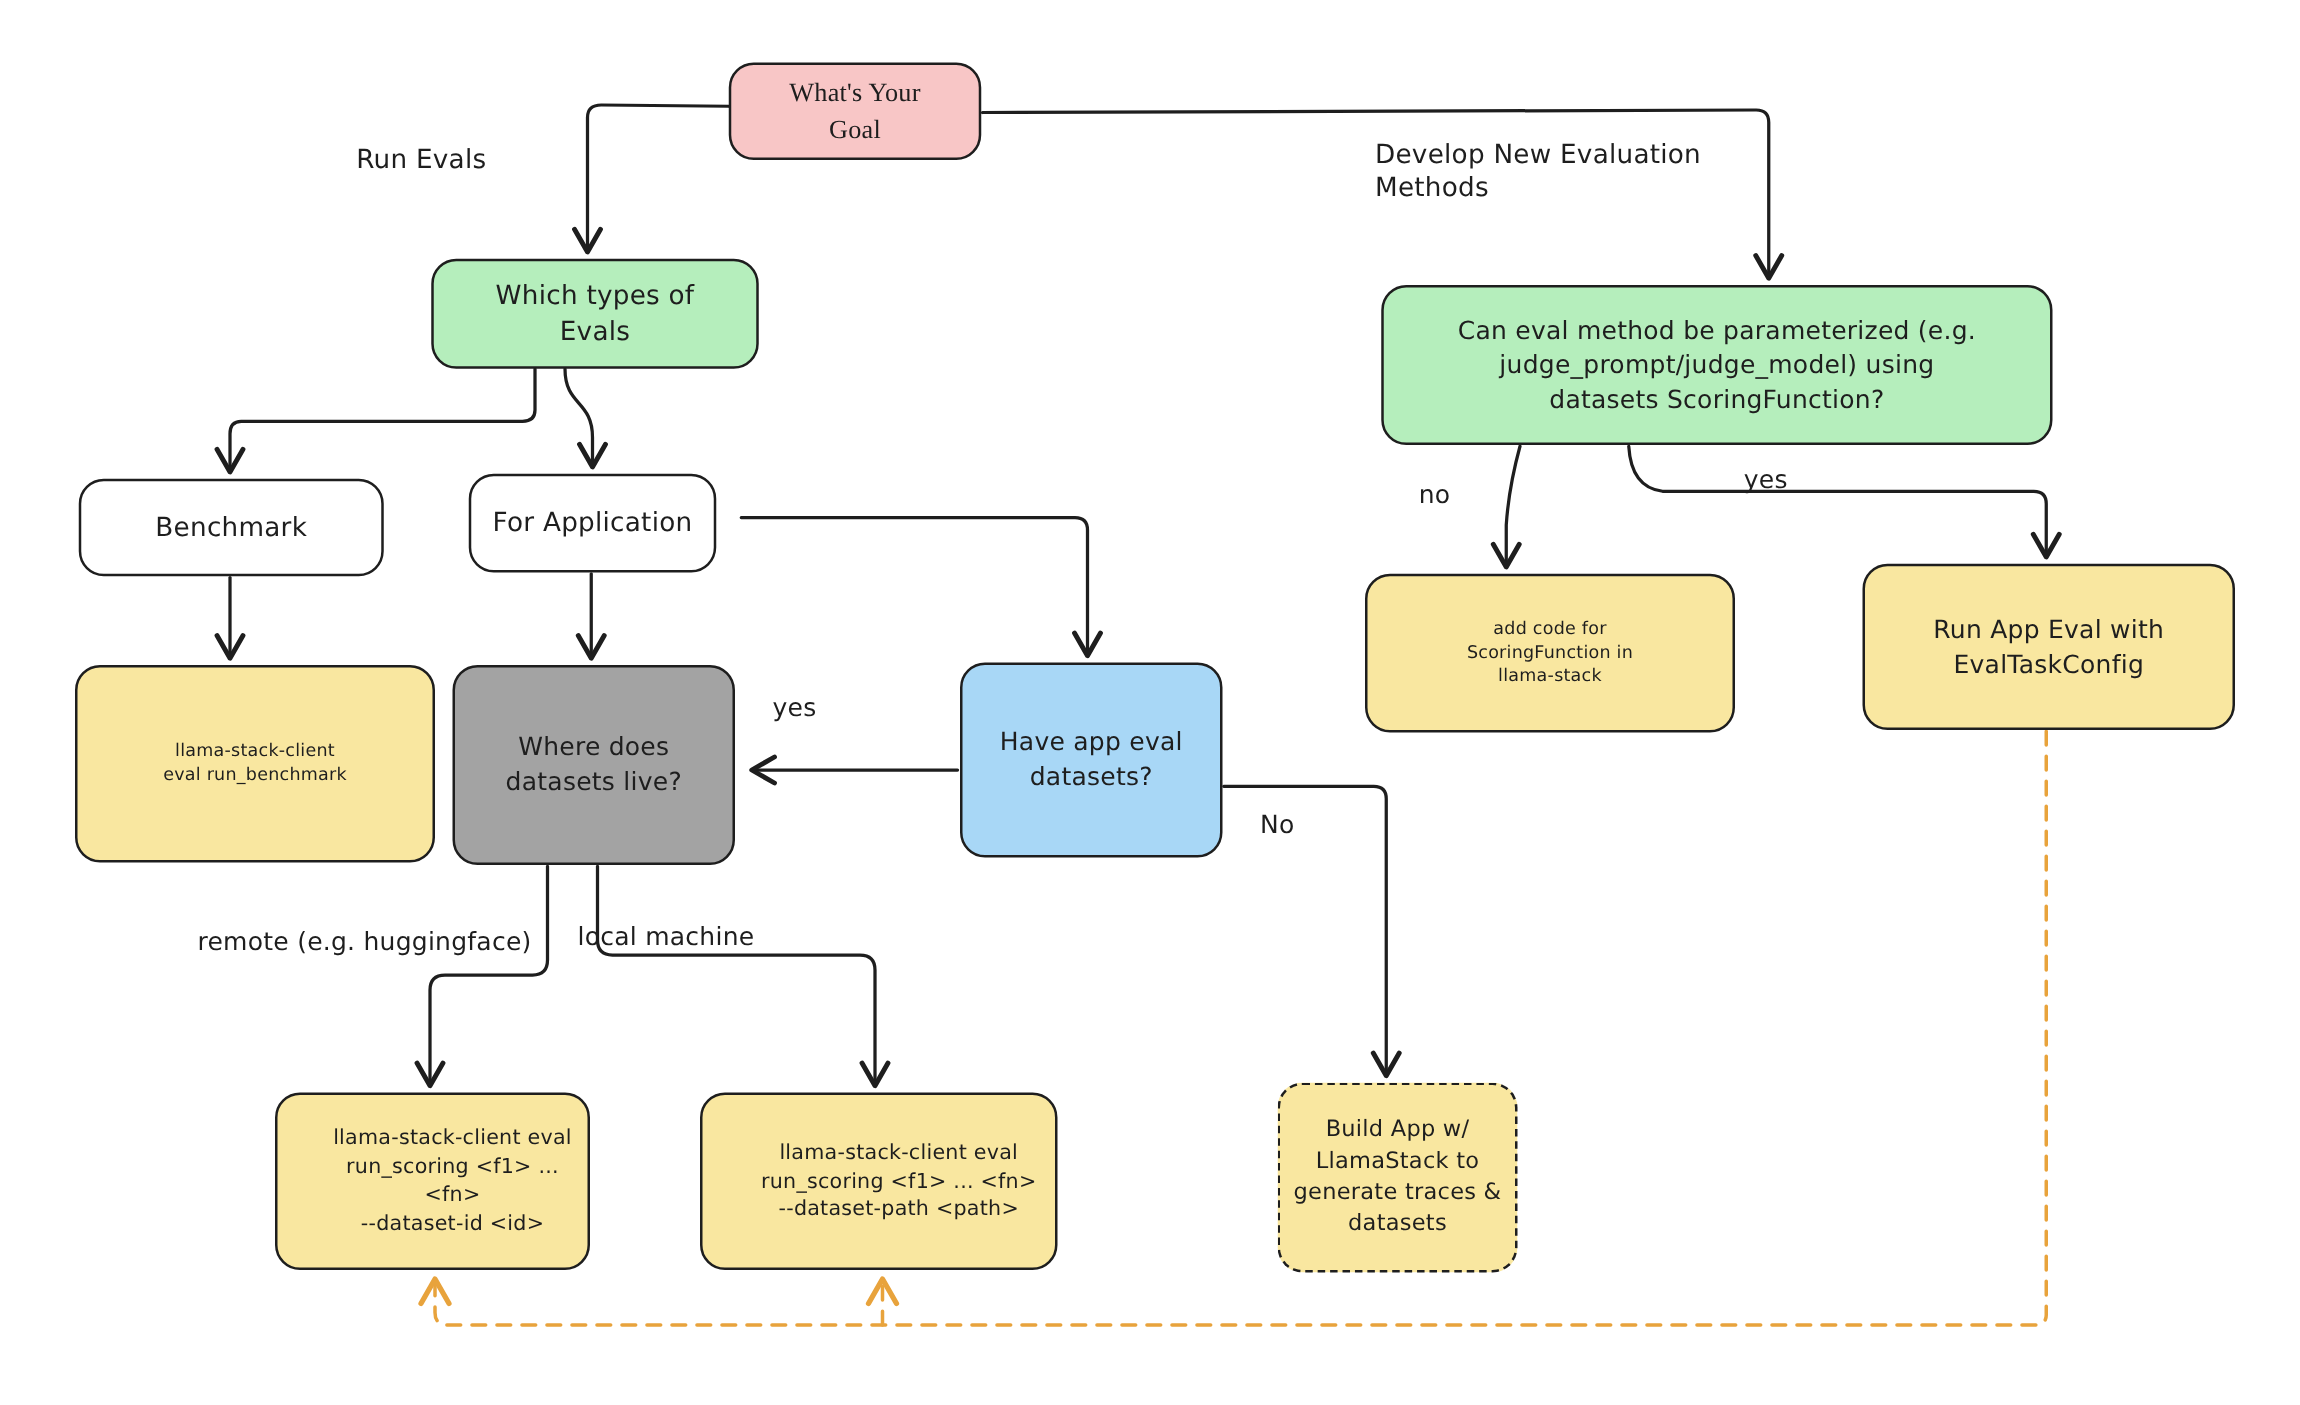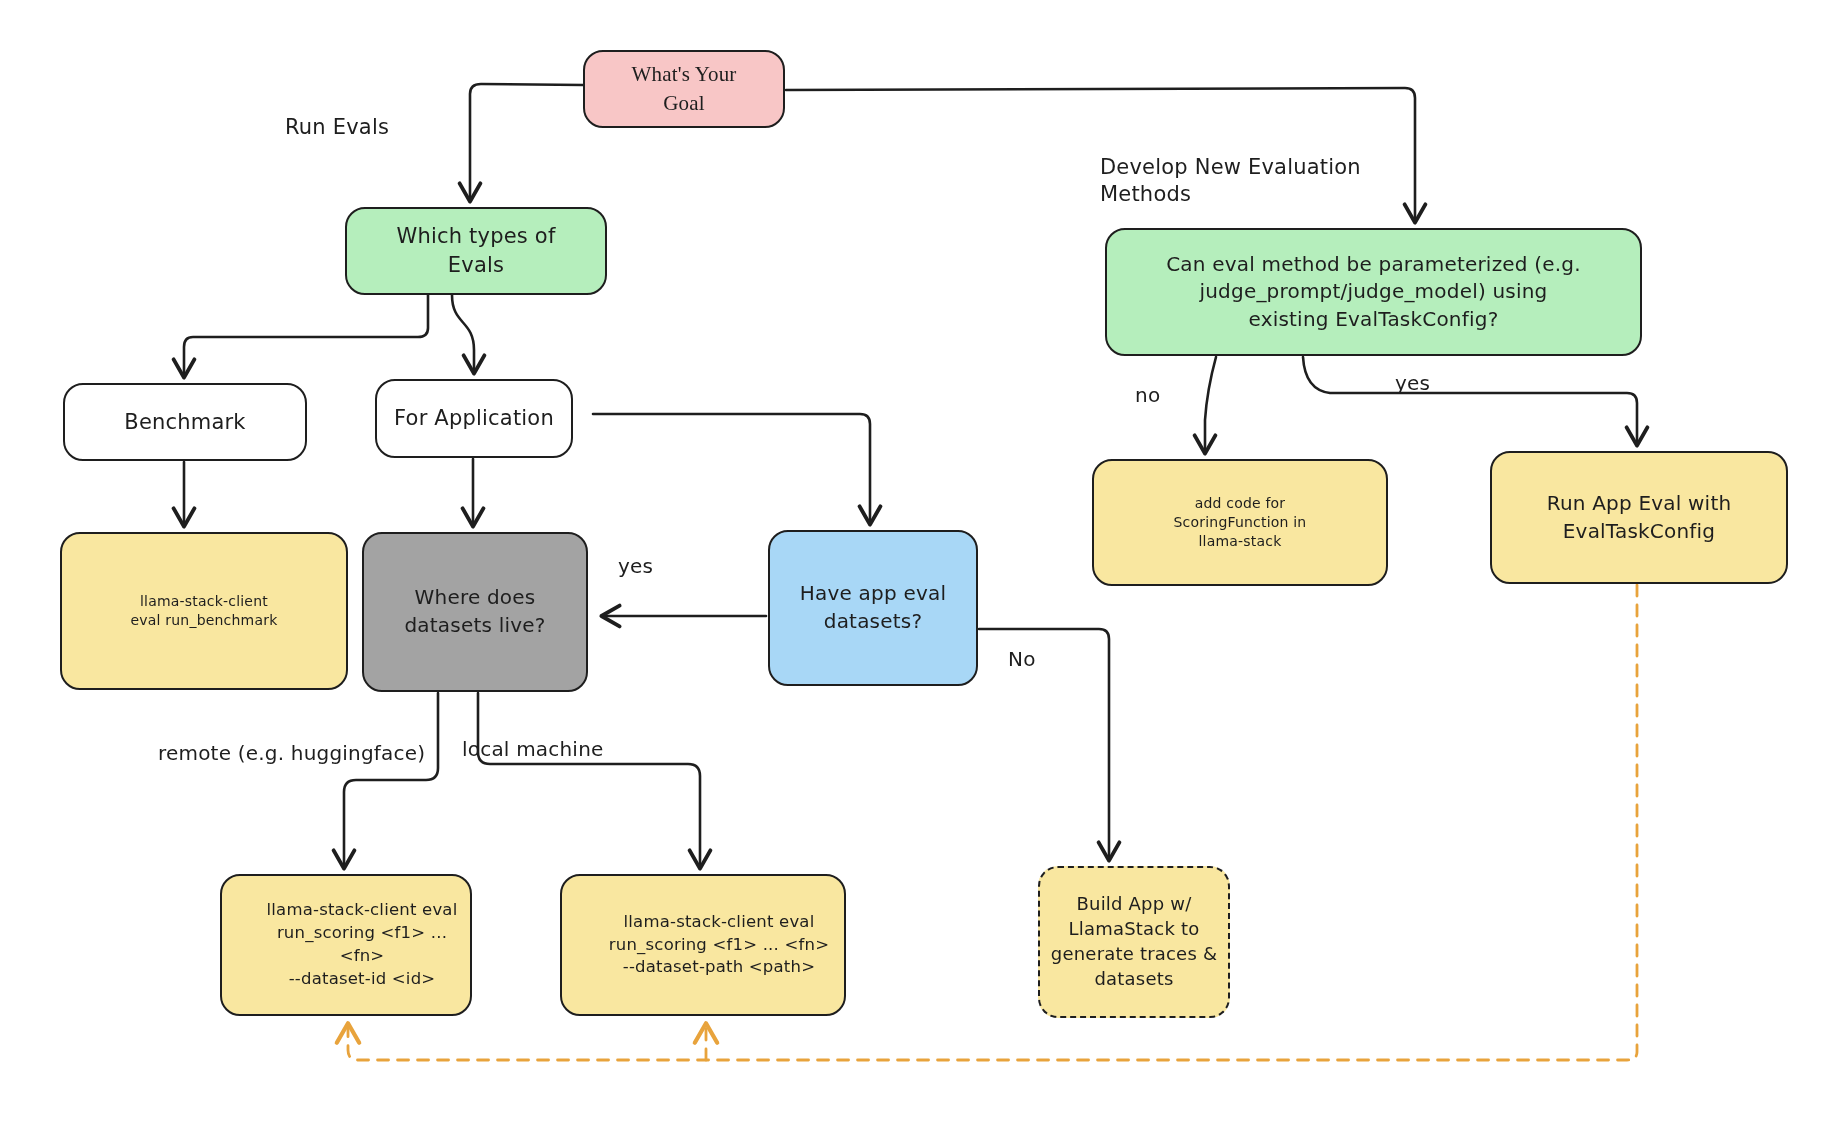--- a/index.html
+++ b/index.html
@@ -19,21 +19,21 @@
     border-radius:20px;
     display:flex;align-items:center;justify-content:center;
     text-align:center;
     white-space:pre-line;
     font-size:20px;
     line-height:1.38;
     z-index:2;
     padding:4px 8px;
     letter-spacing:0.2px;
   }
-  .node.dashed{border-style:dashed;margin-left:16px;}
+  .node.dashed{border-style:dashed;}
   .edge-label{
     position:absolute;
     white-space:pre-line;
     font-size:20px;
     line-height:1.3;
     z-index:1;
     letter-spacing:0.2px;
   }
   .fs21{font-size:21px;}
   .fs19{font-size:14px;}
@@ -89,21 +89,21 @@
 eval run_benchmark</div>
 
   <div class="node" style="left: 362px; top: 532px; width: 226px; height: 160px; background: #a3a3a3;">Where does
 datasets live?</div>
 
   <div class="node" style="left: 768px; top: 530px; width: 210px; height: 156px; background: rgb(168, 215, 246);">Have app eval
 datasets?</div>
 
   <div class="node" style="left: 1105px; top: 228px; width: 537px; height: 128px; background: rgb(181, 238, 188);">Can eval method be parameterized (e.g.
 judge_prompt/judge_model) using
-existing EvalTaskConfig?</div>
+datasets ScoringFunction?</div>
 
   <div class="node fs19" style="left: 1092px; top: 459px; width: 296px; height: 127px; background: rgb(249, 231, 160);">add code for
 ScoringFunction in
 llama-stack</div>
 
   <div class="node" style="left: 1490px; top: 451px; width: 298px; height: 133px; background: rgb(249, 231, 160);">Run App Eval with
 EvalTaskConfig</div>
 
   <div class="node dashed fs18" style="left: 1022px; top: 866px; width: 192px; height: 152px; background: rgb(249, 231, 160);">Build App w/
 LlamaStack to
@@ -113,21 +113,21 @@
   <div class="node fs16" style="left: 220px; top: 874px; width: 252px; height: 142px; background: rgb(249, 231, 160);">llama-stack-client eval
 run_scoring &lt;f1&gt; ... &lt;fn&gt;
 --dataset-id &lt;id&gt;</div>
 
   <div class="node fs16" style="left: 560px; top: 874px; width: 286px; height: 142px; background: rgb(249, 231, 160);">llama-stack-client eval
 run_scoring &lt;f1&gt; ... &lt;fn&gt;
 --dataset-path &lt;path&gt;</div>
 
   <div class="edge-label fs21" style="left:285px;top:114px;width:210px;">Run Evals</div>
 
-  <div class="edge-label fs21" style="left:1100px;top:110px;width:310px;margin-top:44px;">Develop New Evaluation
+  <div class="edge-label fs21" style="left:1100px;top:110px;width:310px;">Develop New Evaluation
 Methods</div>
 
   <div class="edge-label" style="left:1135px;top:382px;width:70px;">no</div>
 
   <div class="edge-label" style="left:1395px;top:370px;width:80px;">yes</div>
 
   <div class="edge-label" style="left:618px;top:553px;width:80px;">yes</div>
 
   <div class="edge-label" style="left:1008px;top:646px;width:70px;">No</div>
 

